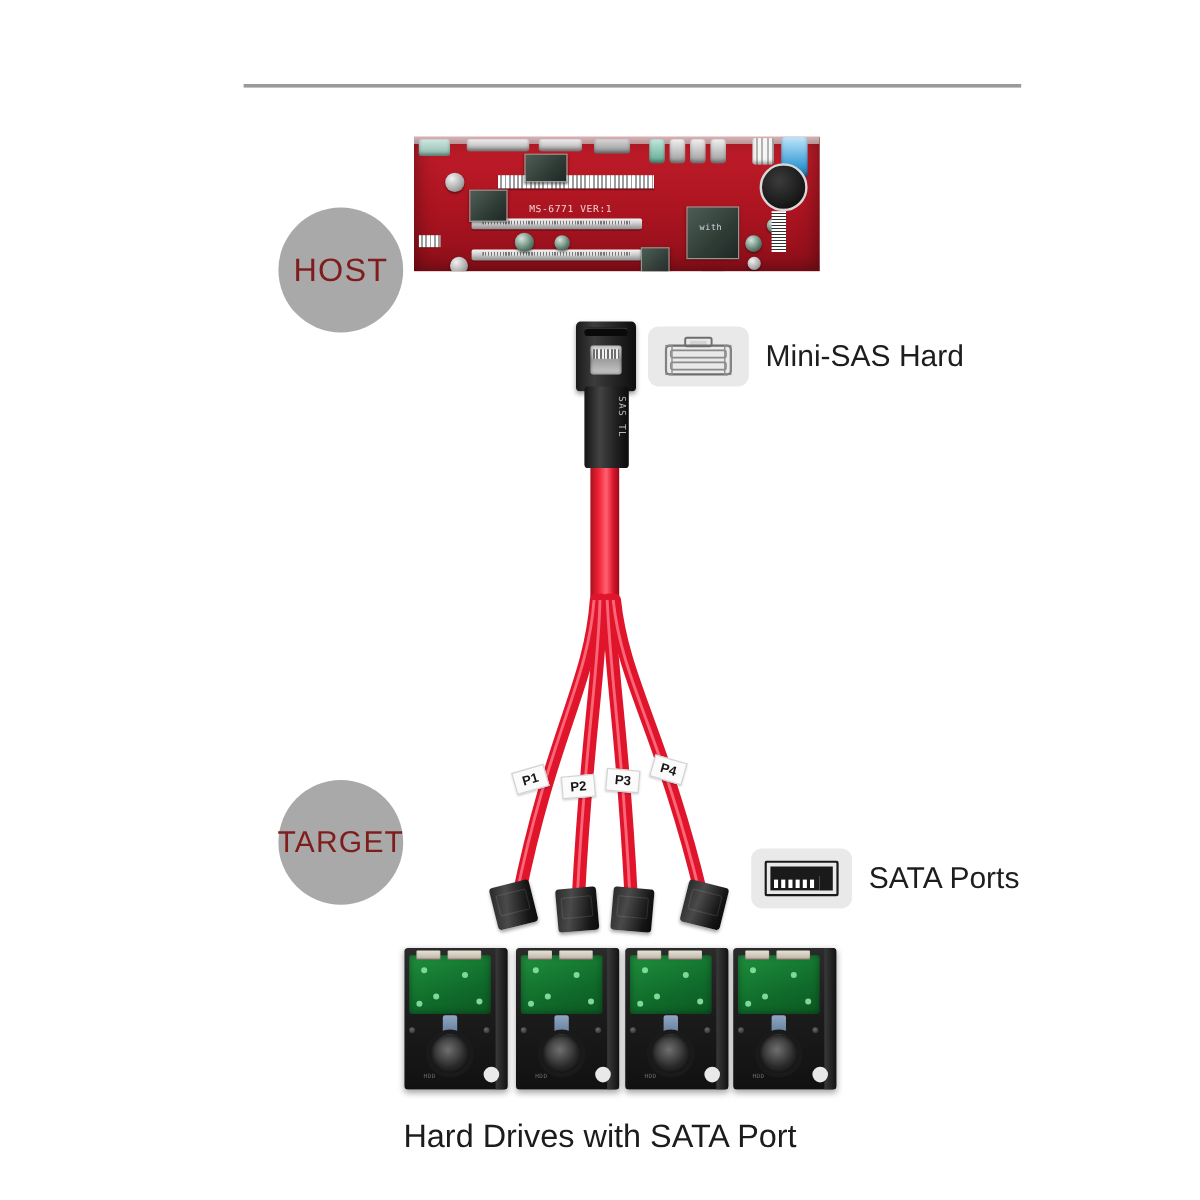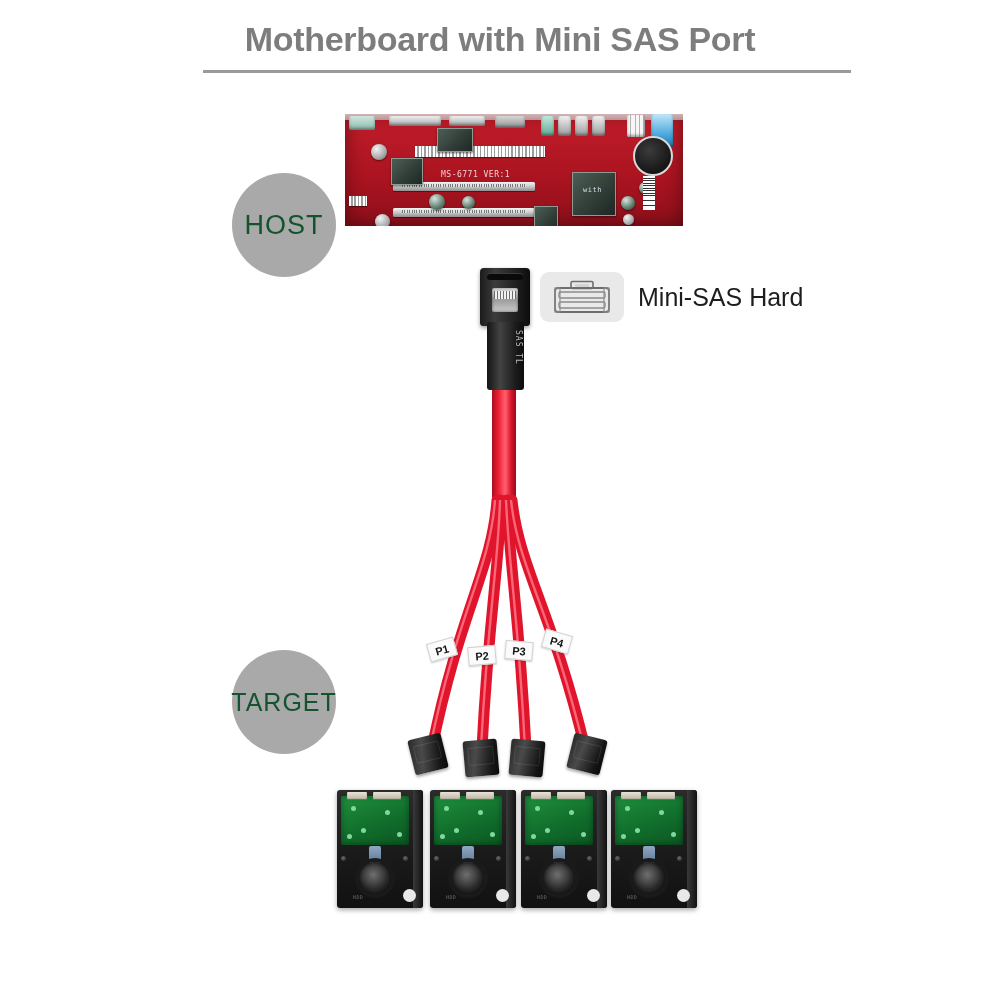--- a/index.html
+++ b/index.html
@@ -44,21 +44,21 @@
   }
 
   
   .badge {
     position: absolute;
     border-radius: 50%;
     background: #a9a9a9;
     display: flex;
     align-items: center;
     justify-content: center;
-    color: #14532d;
+    color: #7f1d1d;
     font-size: 27px;
     font-weight: 500;
     letter-spacing: 1px;
     white-space: nowrap;
   }
   #badge-host { left: 232px; top: 173px; width: 104px; height: 104px; }
   #badge-target { left: 232px; top: 650px; width: 104px; height: 104px; font-size: 25px; }
 
   
   #motherboard {
@@ -289,21 +289,20 @@
     text-align: center;
     font-size: 27px;
     color: #1c1c1c;
   }
 </style>
 </head>
 <body>
 
 <div class="stage">
 
-  <div id="page-title">Motherboard with Mini SAS Port</div>
   <div id="title-rule"></div>
 
   <div class="badge" id="badge-host">
     <span>HOST</span>
   </div>
   <div class="badge" id="badge-target">
     <span>TARGET</span>
   </div>
 
   <div id="motherboard">
@@ -412,20 +411,38 @@
         <rect x="3" y="8" width="54" height="24" rx="3" fill="none" stroke="#6e6e6e" stroke-width="1.8"></rect>
         <rect x="7" y="12" width="46" height="6" rx="1.5" fill="none" stroke="#8a8a8a" stroke-width="1.3"></rect>
         <rect x="7" y="22" width="46" height="6" rx="1.5" fill="none" stroke="#8a8a8a" stroke-width="1.3"></rect>
         <rect x="3" y="8" width="5" height="24" fill="none" stroke="#8a8a8a" stroke-width="1.1"></rect>
         <rect x="52" y="8" width="5" height="24" fill="none" stroke="#8a8a8a" stroke-width="1.1"></rect>
       </svg>
     </div>
     <div class="legend-text">Mini-SAS Hard</div>
   </div>
 
+  <div class="legend" id="legend-sata">
+    <div class="legend-icon">
+      <svg width="62" height="30" viewBox="0 0 62 30">
+        <rect x="1" y="1" width="60" height="28" rx="1.5" fill="none" stroke="#1a1a1a" stroke-width="2"></rect>
+        <path d="M 5 5 H 57 V 25 H 46 V 13 H 5 Z" fill="#1a1a1a"></path>
+        <rect x="5" y="13" width="41" height="12" fill="#1a1a1a"></rect>
+        <g fill="#ffffff">
+          <rect x="8" y="16" width="3.4" height="7"></rect>
+          <rect x="14" y="16" width="3.4" height="7"></rect>
+          <rect x="20" y="16" width="3.4" height="7"></rect>
+          <rect x="26" y="16" width="3.4" height="7"></rect>
+          <rect x="32" y="16" width="3.4" height="7"></rect>
+          <rect x="38" y="16" width="3.4" height="7"></rect>
+        </g>
+      </svg>
+    </div>
+    <div class="legend-text">SATA Ports</div>
+  </div>
 
   <div class="hdd" style="left:337px;top:790px;">
     <div class="hdd-side"></div>
     <div class="hdd-pcb">
       <div class="pad" style="left:10px;top:10px;"></div>
       <div class="pad" style="left:44px;top:14px;"></div>
       <div class="pad" style="left:20px;top:32px;"></div>
       <div class="pad" style="left:56px;top:36px;"></div>
       <div class="pad" style="left:6px;top:38px;"></div>
     </div>
@@ -489,14 +506,15 @@
     <div class="hdd-conn" style="left:10px;width:20px;"></div>
     <div class="hdd-conn" style="left:36px;width:28px;"></div>
     <div class="hdd-flex"></div>
     <div class="hdd-spindle"></div>
     <div class="hdd-screw" style="left:4px;top:66px;"></div>
     <div class="hdd-screw" style="left:66px;top:66px;"></div>
     <div class="hdd-silk">HDD</div>
     <div class="hdd-label"></div>
   </div>
 
+  <div id="bottom-caption">Hard Drives with SATA Port</div>
 
 </div>
 
 </body></html>

